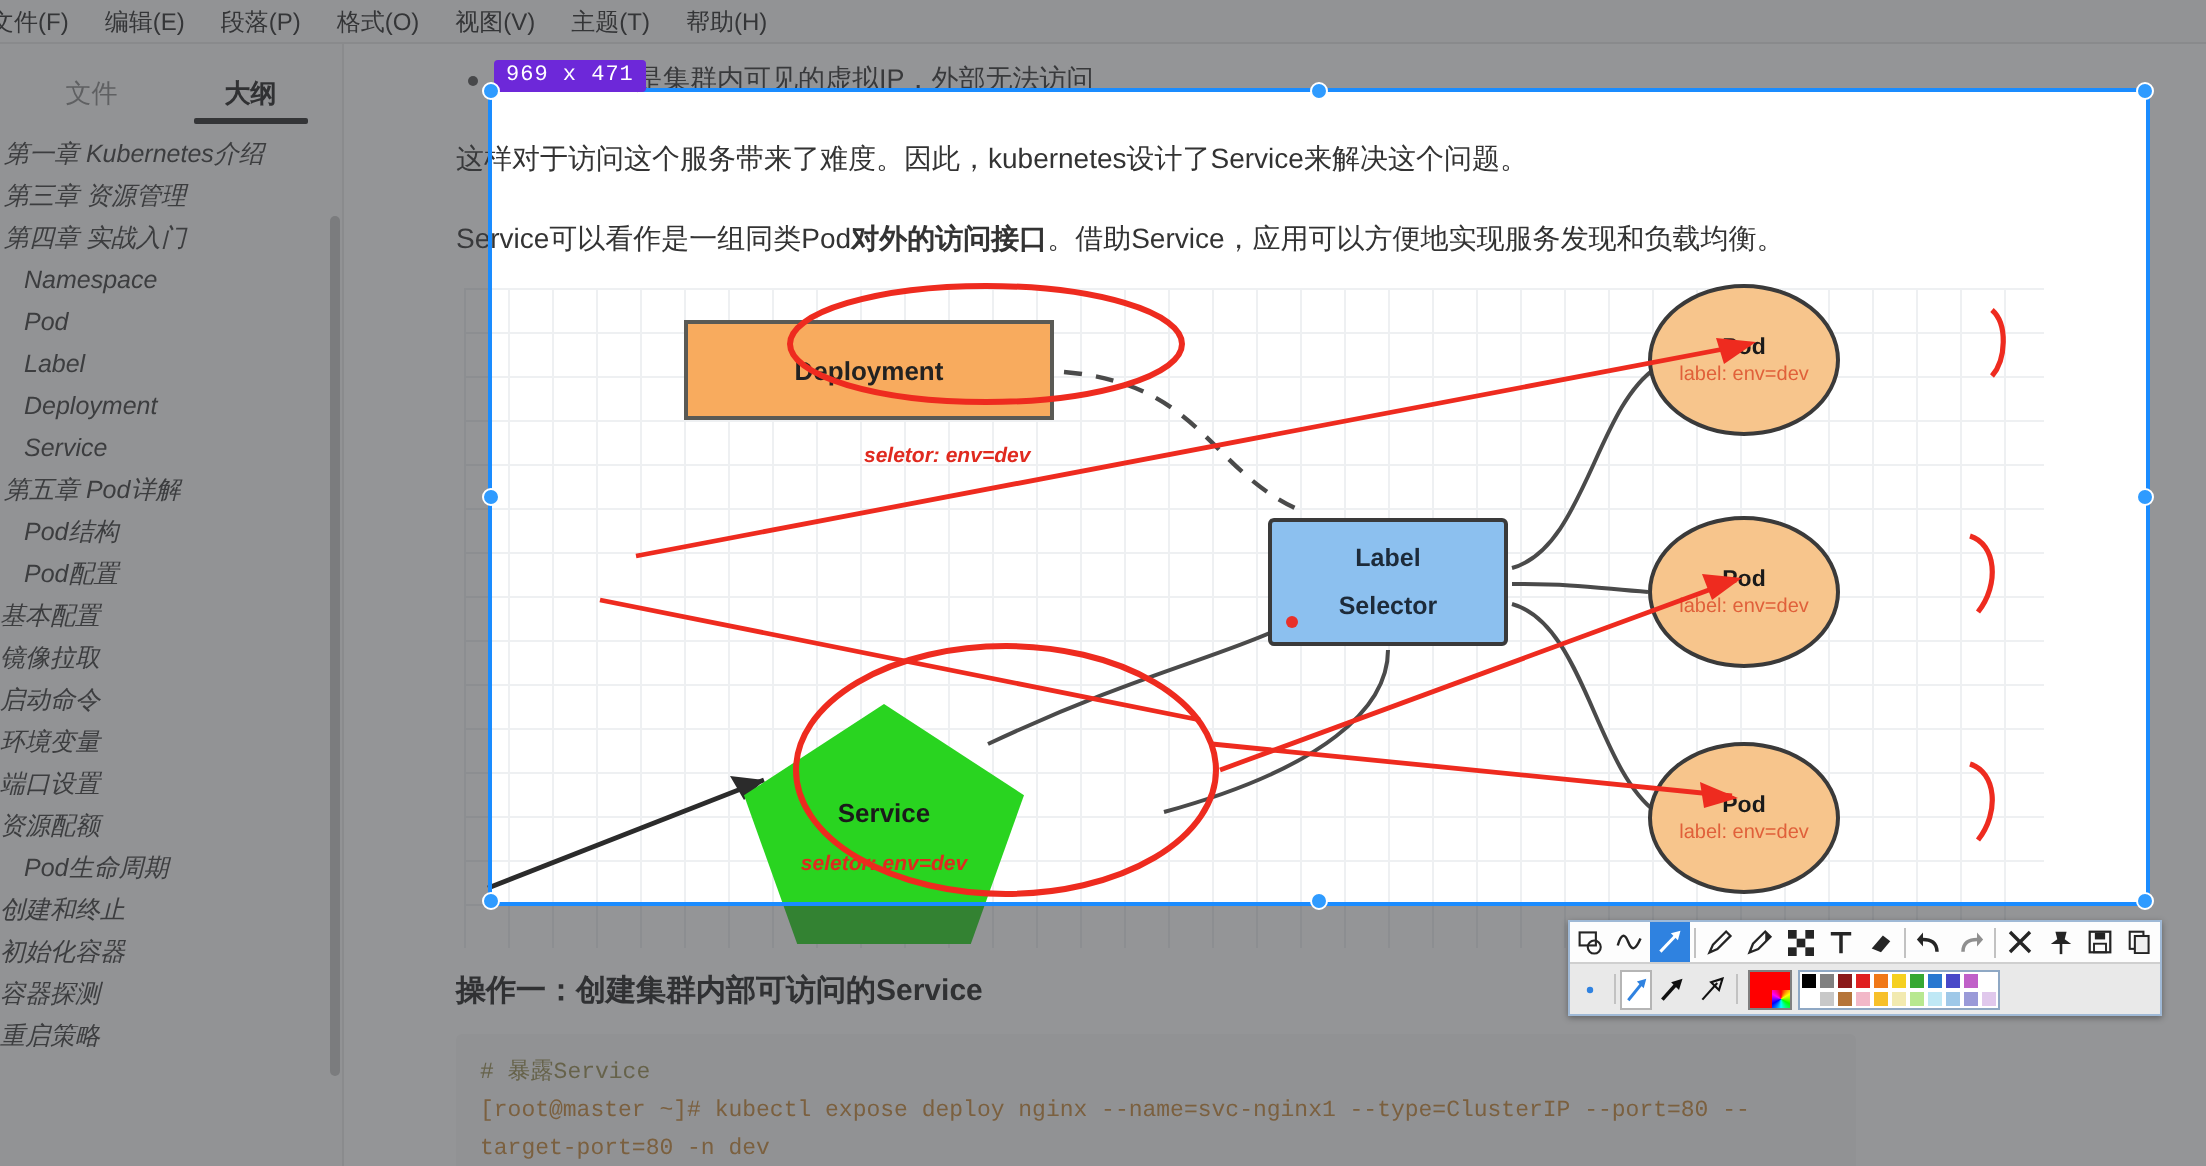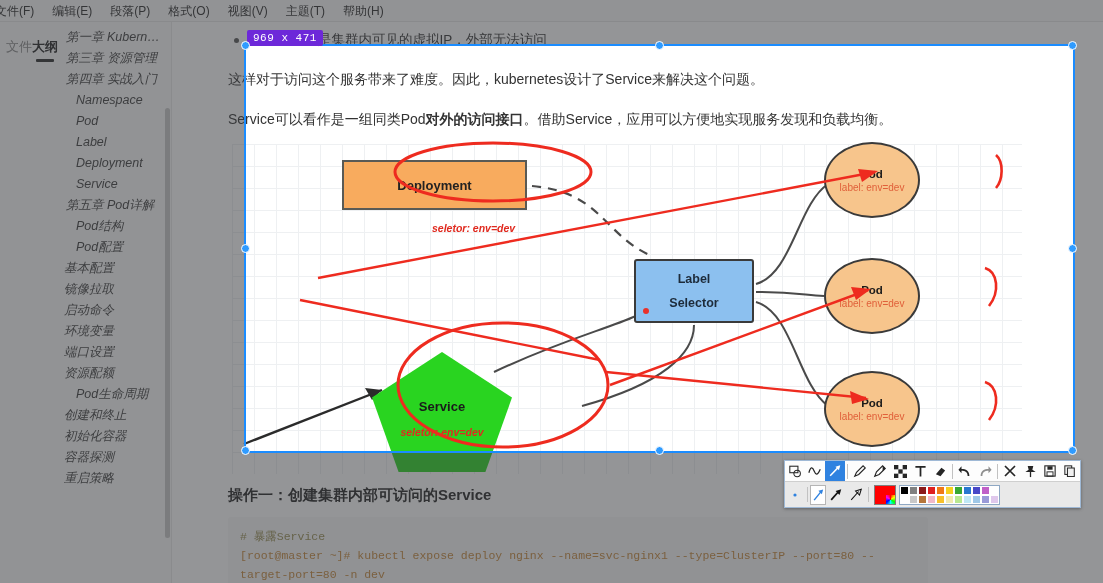--- a/index.html
+++ b/index.html
@@ -21,21 +21,21 @@
   }
   .menubar .mi { padding:0 9px; white-space:nowrap; line-height:22px; }
   .menubar .mi:first-child { margin-left:-14px; }
 
   .body-row { flex:1; display:flex; min-height:0; }
 
   
   .sidebar {
     width:172px; flex:0 0 172px; background:#fafafa;
     border-right:1px solid #e8e8e8;
-    display:flex; flex-direction:row; position:relative;
+    display:flex; flex-direction:column; position:relative;
   }
   .side-tabs { display:flex; height:40px; align-items:flex-end; padding:0 6px; }
   .side-tab {
     flex:1; text-align:center; font-size:13px; color:#8a8a8a;
     padding-bottom:6px; position:relative;
   }
   .side-tab.active { color:#222; font-weight:600; }
   .side-tab.active:after {
     content:""; position:absolute; left:14%; right:14%; bottom:0;
     height:3px; background:#2b2b2b; border-radius:1px;

